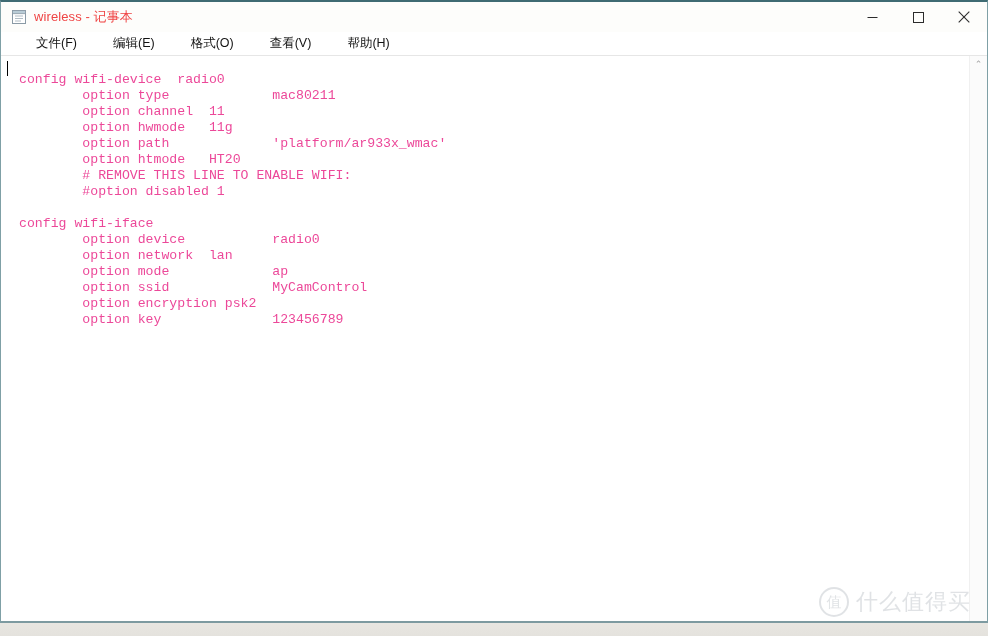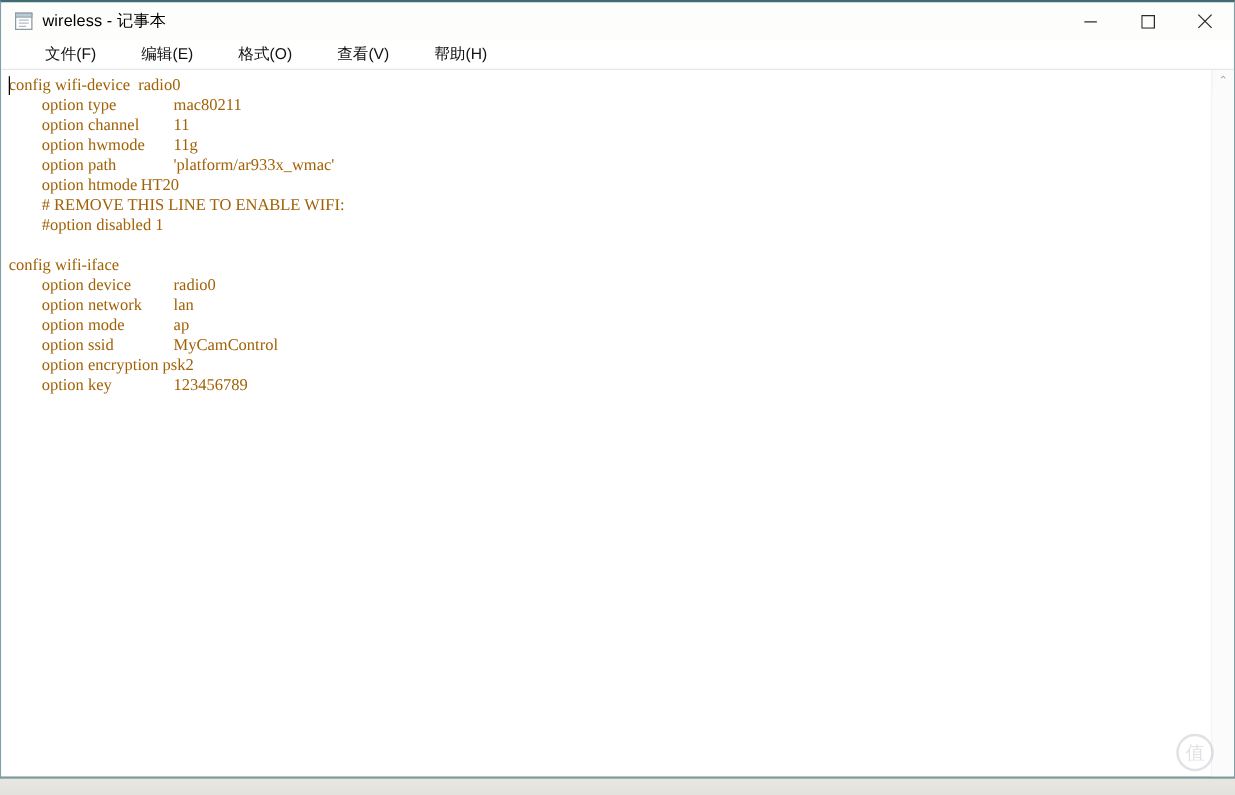--- a/index.html
+++ b/index.html
@@ -108,21 +108,21 @@
   .title-icon {
     width: 16px;
     height: 16px;
     margin-left: 10px;
     margin-right: 7px;
     flex: 0 0 auto;
     position: relative;
   }
   .title-text {
     font-size: 13px;
-    color: #000000;
+    color: #ef4444;
     font-family: "Liberation Sans", sans-serif;
     letter-spacing: 0.1px;
     white-space: nowrap;
   }
   .win-buttons {
     position: absolute;
     right: 0;
     top: 0;
     height: 30px;
     display: flex;
@@ -166,28 +166,28 @@
     overflow: hidden;
   }
   .text-canvas {
     flex: 1 1 auto;
     position: relative;
     overflow: hidden;
     padding: 4px 0 0 6px;
     box-sizing: border-box;
   }
   .code {
-    font-family: Liberation Serif, serif;
+    font-family: Liberation Mono, monospace;
     font-size: 13.2px;
     line-height: 16px;
-    color: #a16207;
+    color: #ec4899;
     white-space: pre;
     tab-size: 8;
     -moz-tab-size: 8;
-    margin: 0;
+    margin: 12px;
   }
   .caret {
     position: absolute;
     left: 6px;
     top: 5px;
     width: 1px;
     height: 15px;
     background: #000;
   }
 
@@ -335,15 +335,16 @@
     <div class="scrollbar">
       <div class="sb-arrow">⌃</div>
       <div class="sb-track">
         <div class="sb-thumb"></div>
       </div>
     </div>
   </div>
 
   <div class="watermark">
     <div class="wm-badge">值</div>
+    <div class="wm-text">什么值得买</div>
   </div>
 
 </div>
 
 </body></html>

